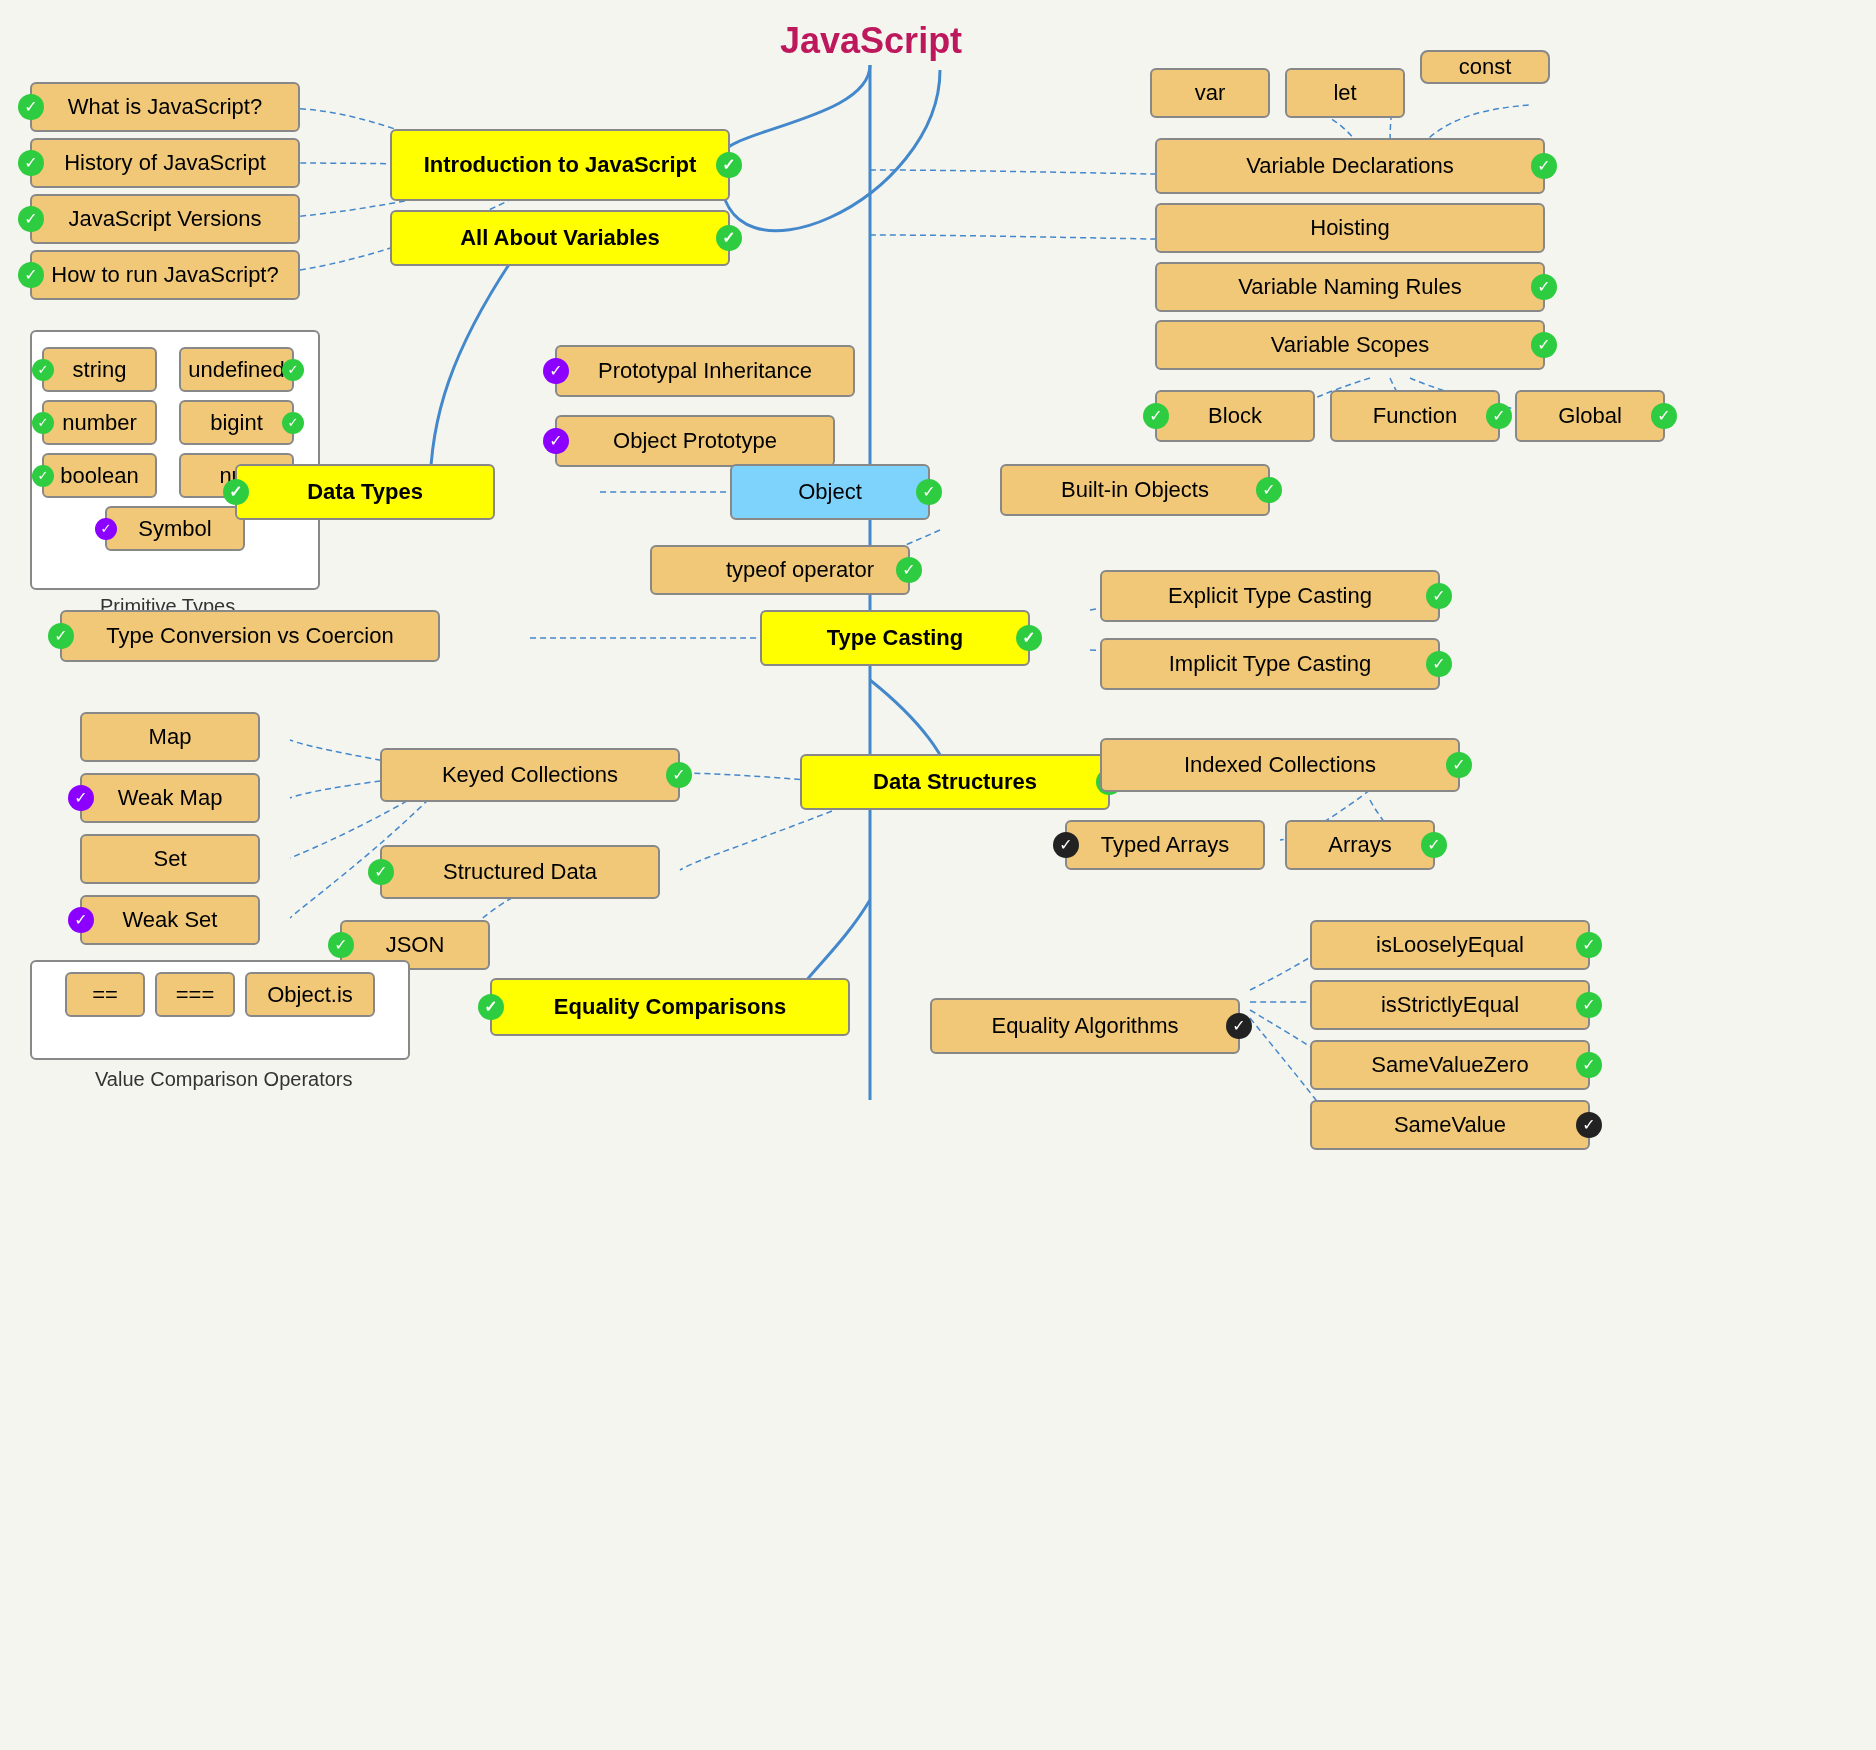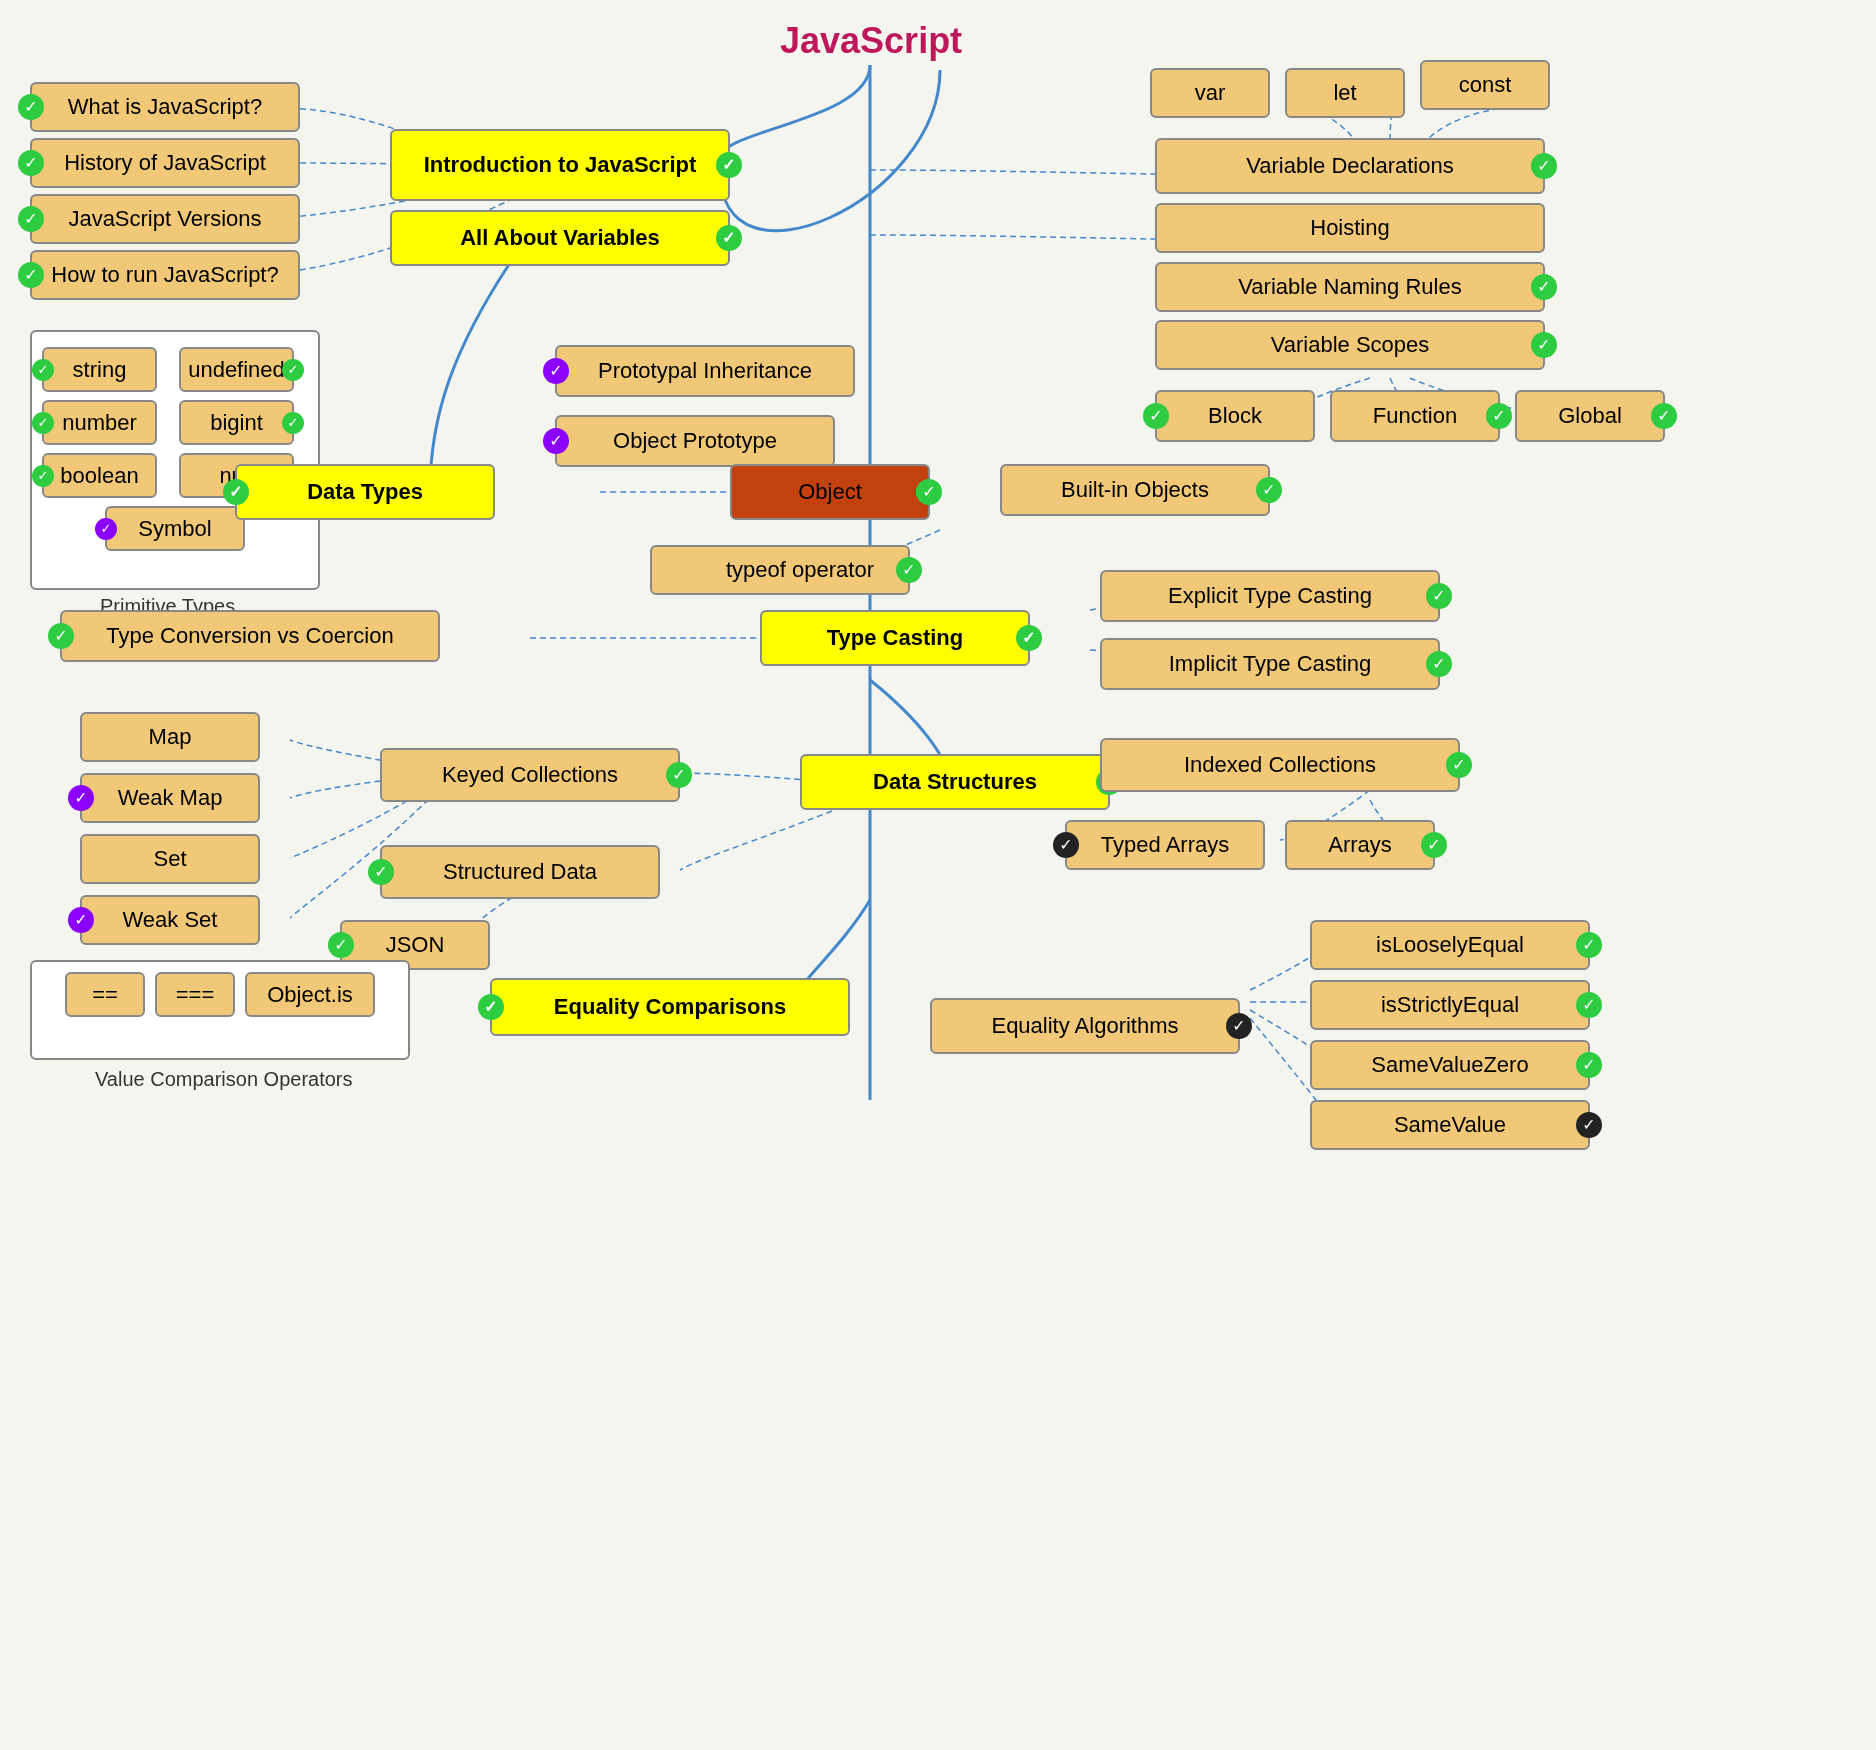--- a/index.html
+++ b/index.html
@@ -207,21 +207,21 @@
   <span class="check-green" style="left:-14px; top:50%; transform:translateY(-50%);">✓</span>
   <span>How to run JavaScript?</span>
 </div>
 
 <div class="node node-tan" style="left:1150px; top:68px; width:120px; height:50px;">
   <span>var</span>
 </div>
 <div class="node node-tan" style="left:1285px; top:68px; width:120px; height:50px;">
   <span>let</span>
 </div>
-<div class="node node-tan" style="left:1420px; top:60px; width:130px; height:50px;">
+<div class="node node-tan" style="left:1420px; top:50px; width:130px; height:34px;border-radius:8px;">
   <span>const</span>
 </div>
 
 <div class="node node-tan" style="left:1155px; top:138px; width:390px; height:56px;">
   <span>Variable Declarations</span>
   <span class="check-green" style="right:-14px; top:50%; transform:translateY(-50%);">✓</span>
 </div>
 
 <div class="node node-tan" style="left:1155px; top:203px; width:390px; height:50px;">
   <span>Hoisting</span>
@@ -294,21 +294,21 @@
 <div class="node node-tan" style="left:555px; top:345px; width:300px; height:52px;">
   <span class="check-purple" style="left:-14px; top:50%; transform:translateY(-50%);">✓</span>
   <span>Prototypal Inheritance</span>
 </div>
 
 <div class="node node-tan" style="left:555px; top:415px; width:280px; height:52px;">
   <span class="check-purple" style="left:-14px; top:50%; transform:translateY(-50%);">✓</span>
   <span>Object Prototype</span>
 </div>
 
-<div class="node" style="left:730px; top:464px; width:200px; height:56px; background:#c2410c; border:2px solid #888;">
+<div class="node" style="left:730px; top:464px; width:200px; height:56px; background:#7dd3fc; border:2px solid #888;">
   <span>Object</span>
   <span class="check-green" style="right:-14px; top:50%; transform:translateY(-50%);">✓</span>
 </div>
 
 <div class="node node-tan" style="left:1000px; top:464px; width:270px; height:52px;">
   <span>Built-in Objects</span>
   <span class="check-green" style="right:-14px; top:50%; transform:translateY(-50%);">✓</span>
 </div>
 
 <div class="node node-tan" style="left:650px; top:545px; width:260px; height:50px;padding-left:40px;">

